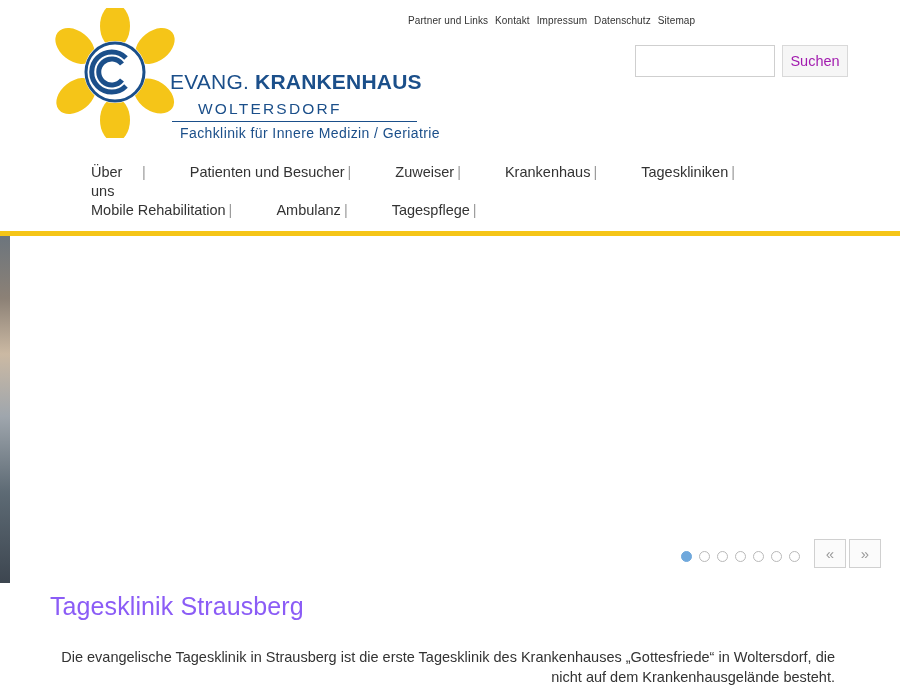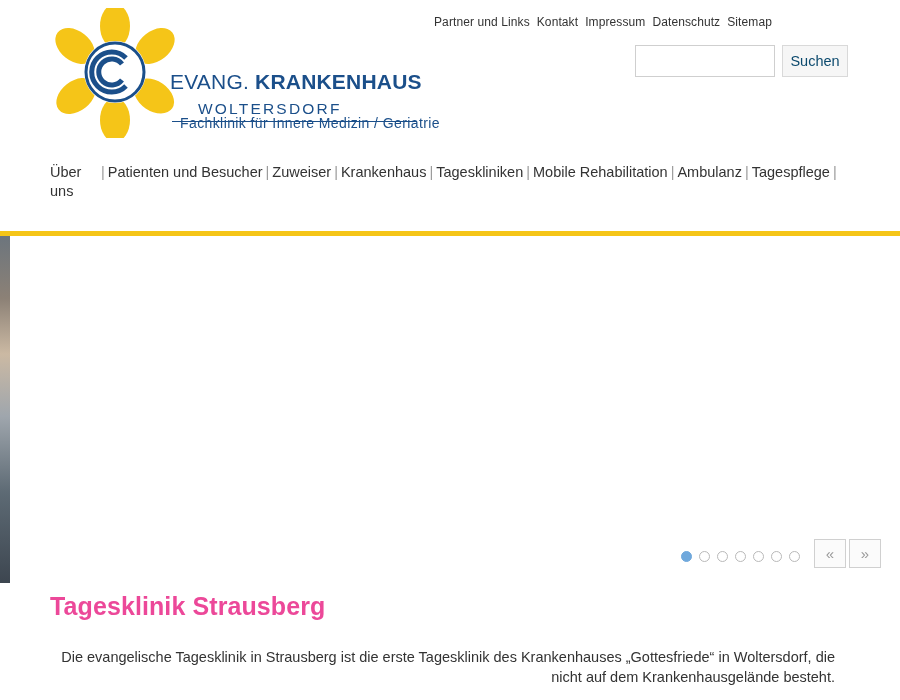--- a/index.html
+++ b/index.html
@@ -13,22 +13,22 @@
   .page {
     position: relative;
     width: 900px; height: 700px;
     background: #ffffff;
   }
 
   
   .topnav {
     position: absolute;
     top: 15px;
-    left: 434px;
-    font-size: 12px;
+    left: 408px;
+    font-size: 10px;
     color: #333333;
     white-space: nowrap;
     letter-spacing: 0.1px;
   }
   .topnav a {
     color: #333333;
     text-decoration: none;
     margin-right: 7px;
   }
   .topnav a:last-child { margin-right: 0; }
@@ -53,21 +53,21 @@
     color: #333;
   }
   .searchbtn {
     position: absolute;
     top: 45px;
     left: 782px;
     width: 66px;
     height: 32px;
     border: 1px solid #d9d9d9;
     background: #f6f6f6;
-    color: #0c4a6e;
+    color: #a21caf;
     font-size: 14.5px;
     font-family: "Liberation Sans", sans-serif;
     cursor: pointer;
     line-height: 30px;
     text-align: center;
     padding: 0;
   }
 
   
   .logo {
@@ -106,21 +106,21 @@
     position: absolute;
     left: 122px;
     top: 113px;
     width: 245px;
     height: 1px;
     background: #1b4f8a;
   }
   .logo .tagline {
     position: absolute;
     left: 130px;
-    top: 107px;
+    top: 117px;
     font-size: 14px;
     color: #1b4f8a;
     letter-spacing: 0.4px;
     white-space: nowrap;
   }
 
   
   .mainnav {
     position: absolute;
     left: 50px;
@@ -129,20 +129,21 @@
     font-size: 14.5px;
     color: #333333;
     line-height: 19px;
   }
   .mainnav .item {
     display: inline-block;
     color: #333333;
     text-decoration: none;
     white-space: nowrap;
     vertical-align: top;
+    margin-left: 41px;
   }
   .mainnav .first {
     width: 48px;
     white-space: normal;
   }
   .mainnav .sep {
     display: inline-block;
     color: #9a9a9a;
     padding: 0 3px;
     vertical-align: top;
@@ -213,22 +214,22 @@
     font-family: "Liberation Sans", sans-serif;
   }
   .navbtn.prev { left: 814px; }
   .navbtn.next { left: 849px; }
 
   
   .content { position: absolute; left: 50px; top: 592px; width: 800px; }
   h1.title {
     margin: 0;
     font-size: 25px;
-    font-weight: bold;
-    color: #ec4899;
+    font-weight: normal;
+    color: #8b5cf6;
     letter-spacing: 0.1px;
   }
   p.lead {
     margin: 26px 0 0 0;
     font-size: 14.5px;
     line-height: 20px;
     color: #333333;
     width: 785px;
     text-align: right;
   }

